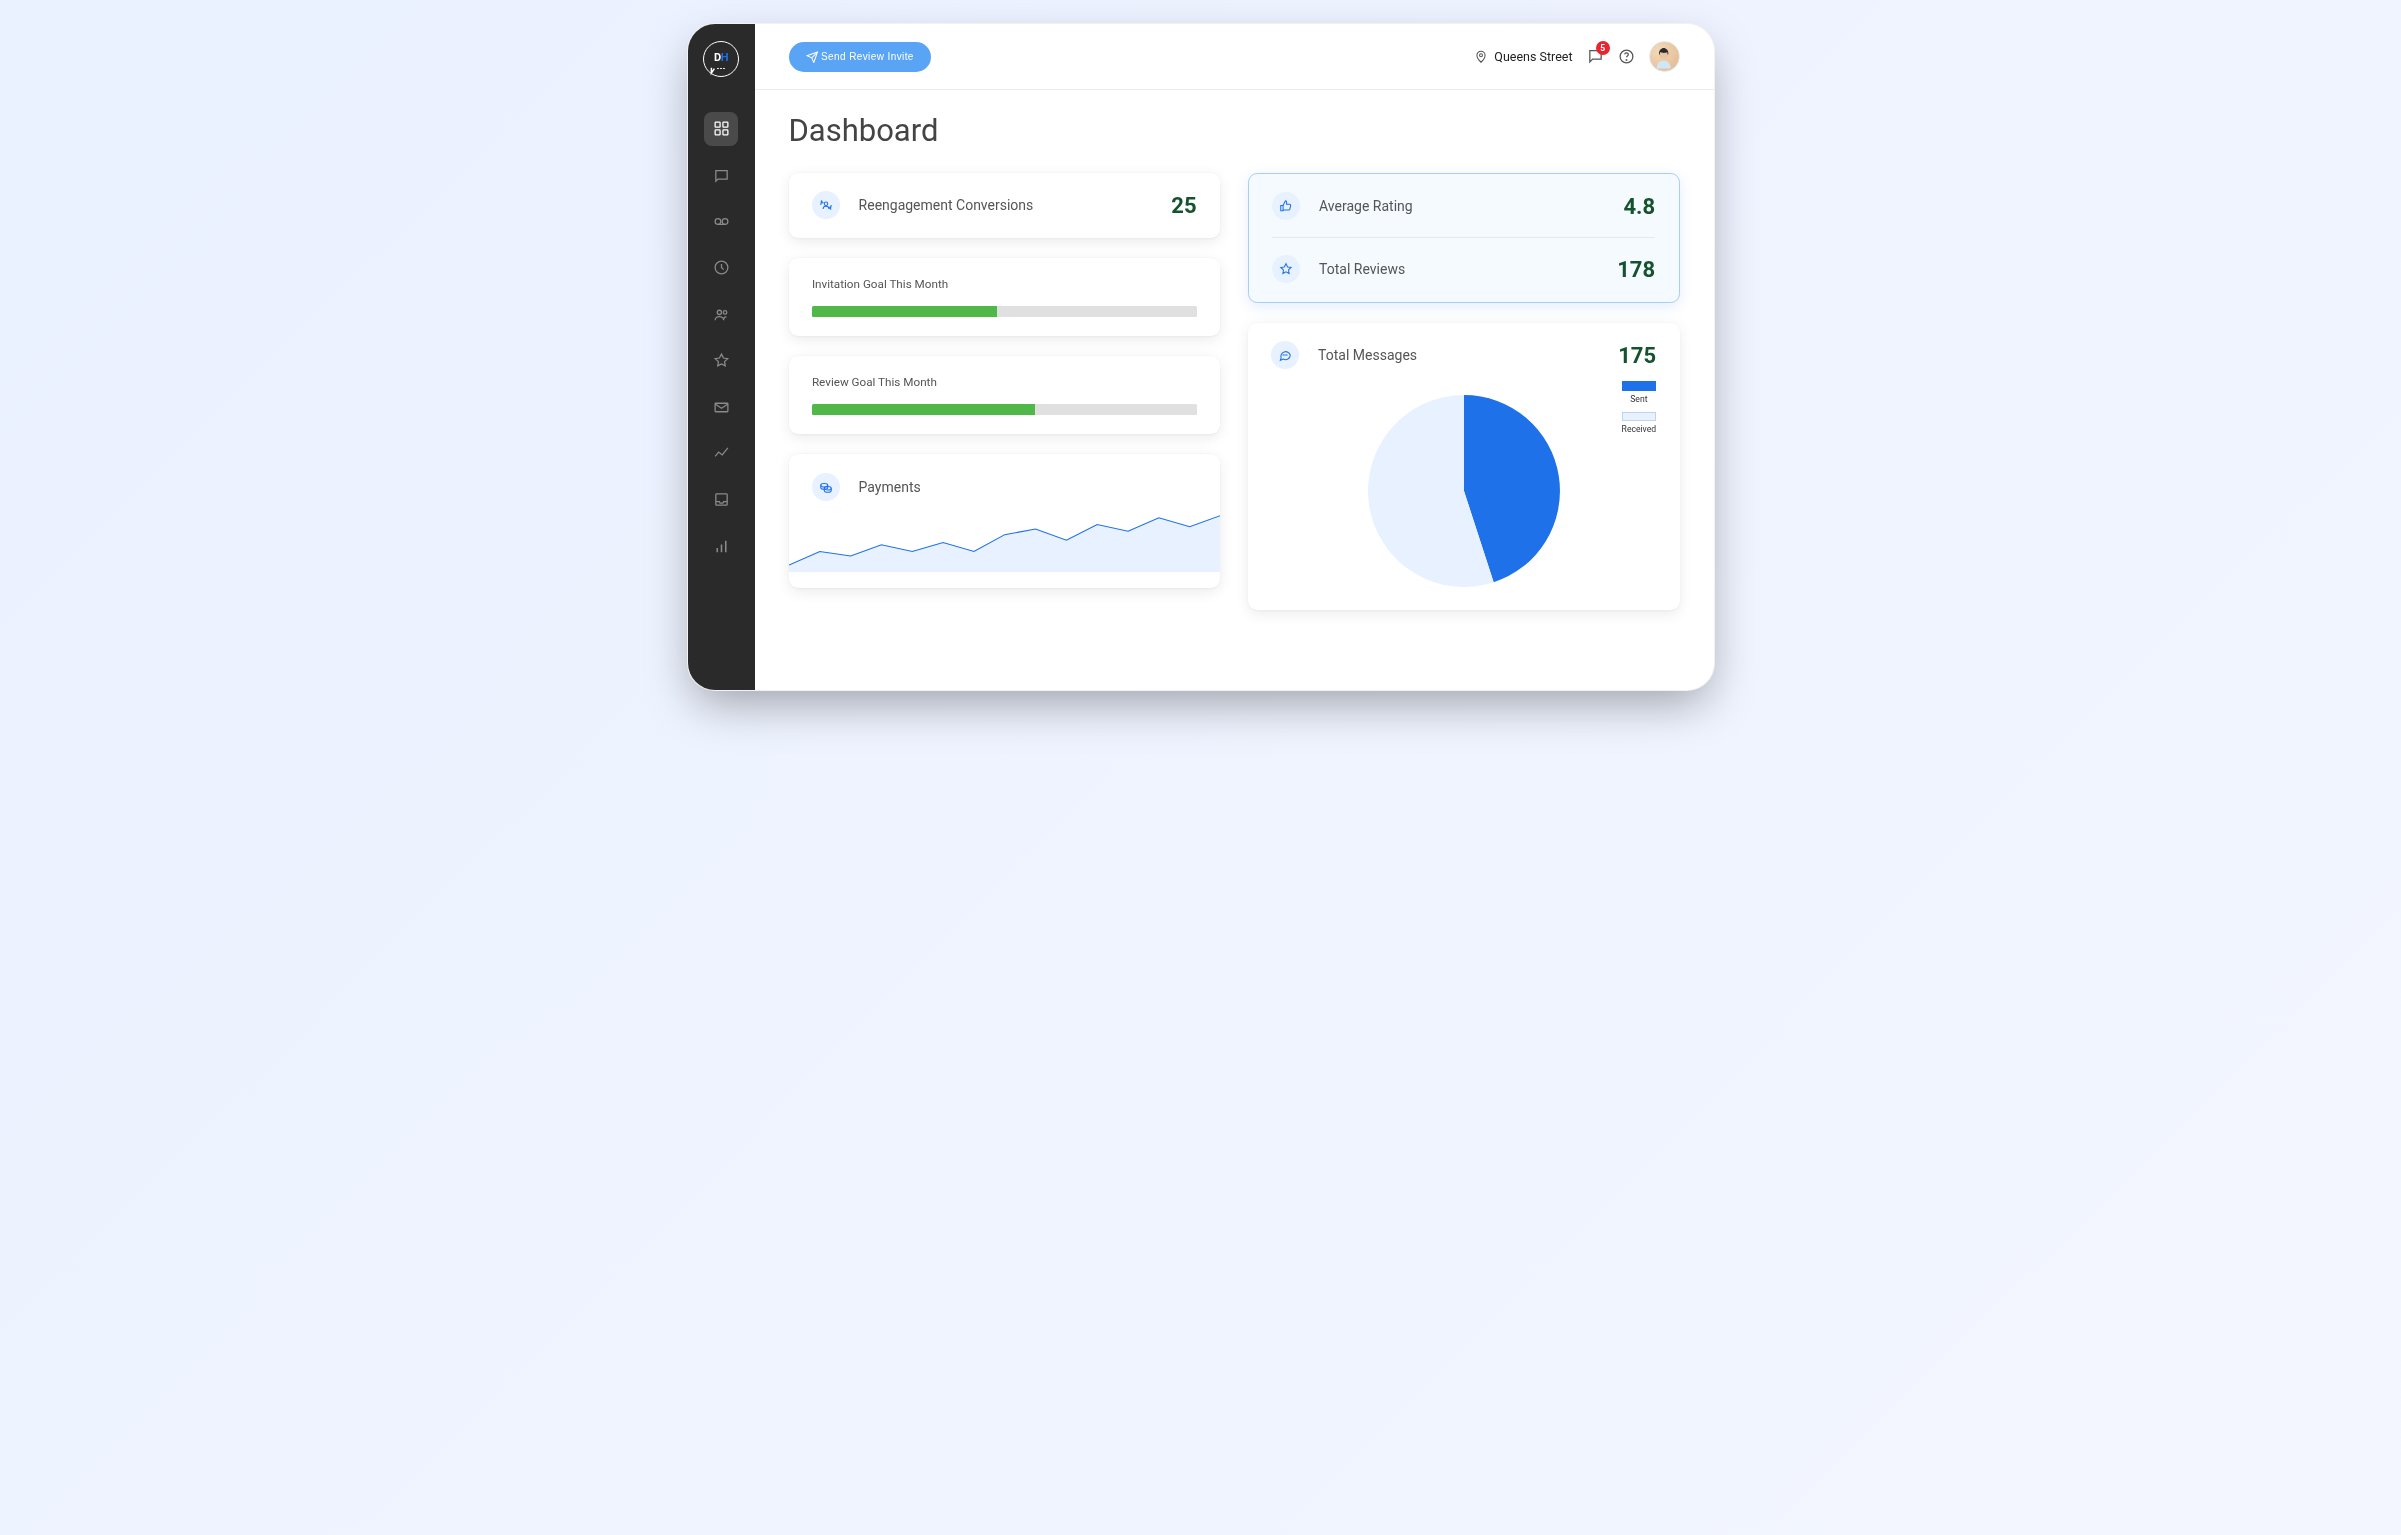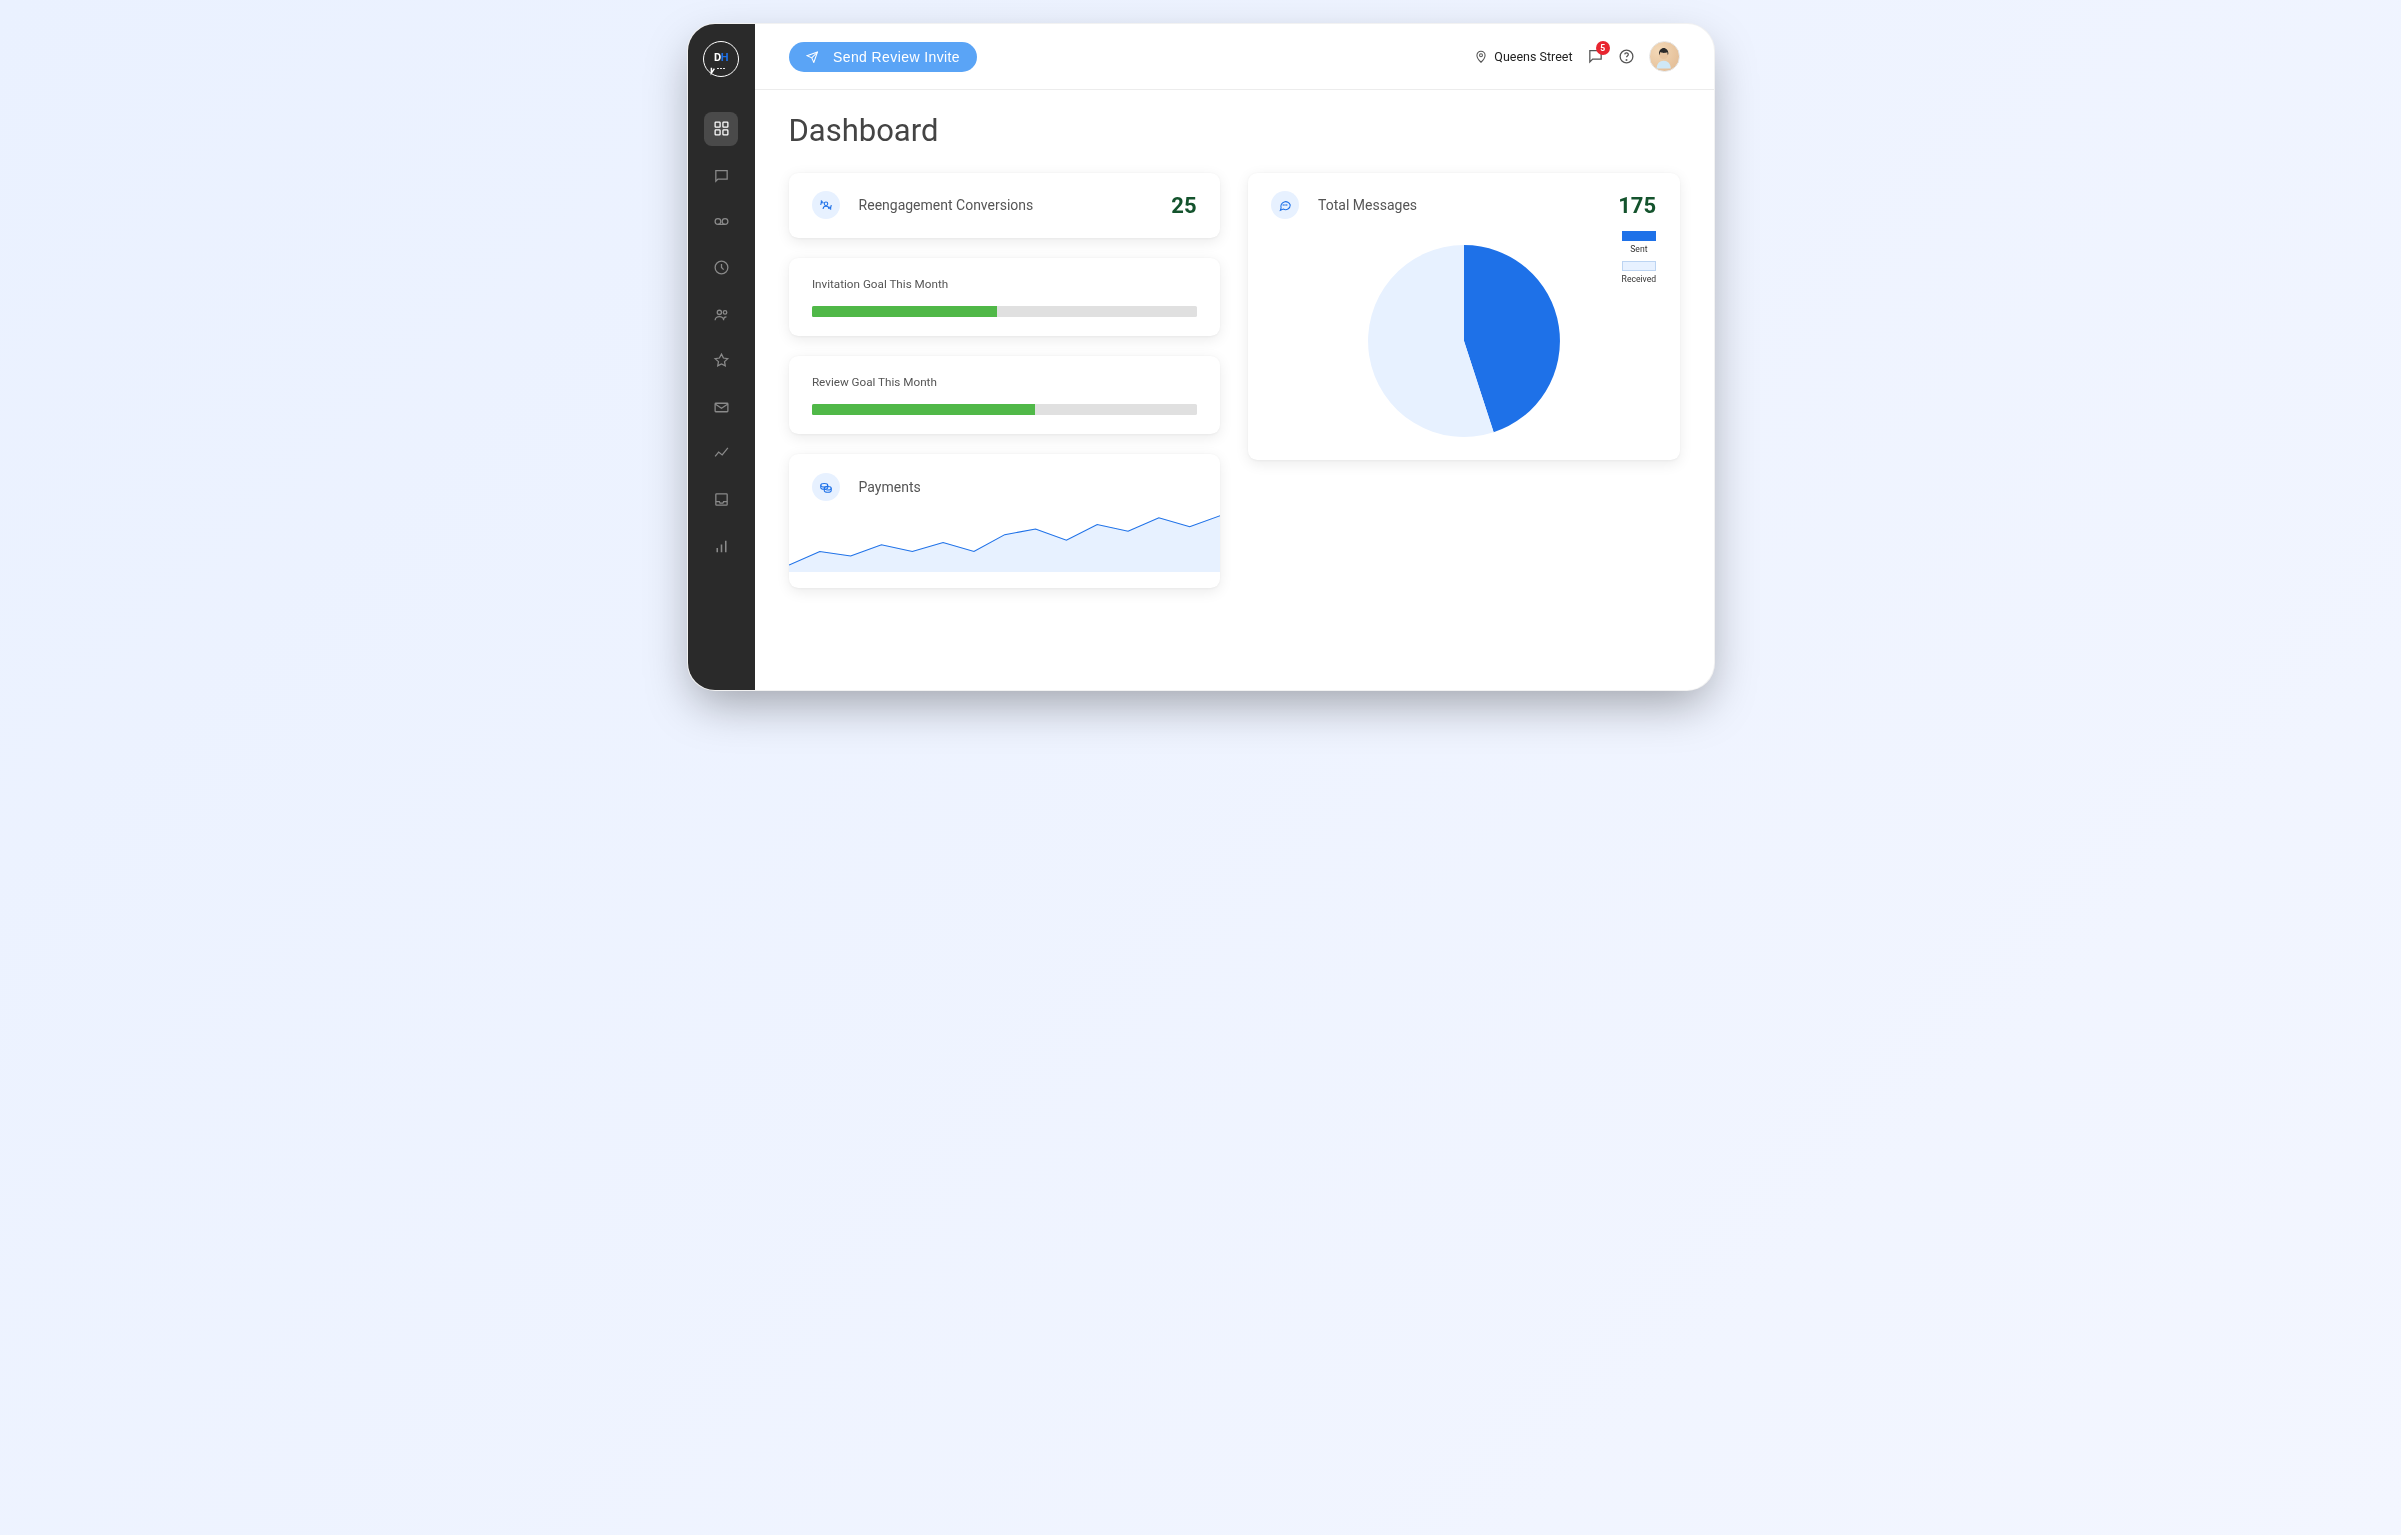--- a/index.html
+++ b/index.html
@@ -67,22 +67,22 @@
   padding: 0 34px;
   gap: 14px;
 }
 .send-btn {
   background:#5aa4f6;
   color:#fff;
   border:none;
   border-radius: 17px;
   height:30px;
   padding: 0 17px;
-  display:flex; align-items:center; gap:15px;
-  font-size:14px; font-weight:500;
+  display:flex; align-items:center; gap:3px;
+  font-size:10px; font-weight:500;
   letter-spacing:0.4px;
   cursor:pointer;
 }
 .send-btn svg { width:12.5px; height:12.5px; }
 .spacer { flex:1; }
 .location {
   display:flex; align-items:center; gap:6.2px;
   color:#222; font-size:12.5px;
   cursor:pointer;
 }
@@ -342,20 +342,42 @@
                   <path d="M0.0 79.8 L37.1 60.2 L74.3 66.8 L111.4 50.4 L148.6 60.2 L185.7 47.2 L222.9 60.2 L260.0 35.8 L297.1 27.6 L334.3 43.9 L371.4 21.1 L408.6 30.9 L445.7 11.3 L482.9 24.3 L520.0 8.0 L520 90 L0 90 Z" fill="#e7f1ff"></path>
                   <path d="M0.0 79.8 L37.1 60.2 L74.3 66.8 L111.4 50.4 L148.6 60.2 L185.7 47.2 L222.9 60.2 L260.0 35.8 L297.1 27.6 L334.3 43.9 L371.4 21.1 L408.6 30.9 L445.7 11.3 L482.9 24.3 L520.0 8.0" fill="none" stroke="#1e71e8" stroke-width="1.5"></path>
                 </svg>
             </div>
           </div>
 
         </div>
 
         <div class="col">
 
+          <div class="card highlighted">
+            <div class="stat-row">
+              <div class="icon-pill">
+                <svg viewBox="0 0 24 24">
+                    <path d="M7 11v9H3v-9h4z"></path>
+                    <path d="M7 11l4-8a2 2 0 012 2v4h5a2 2 0 012 2.3l-1.4 6a2 2 0 01-2 1.7H7"></path>
+                  </svg>
+              </div>
+              <div class="stat-label">Average Rating</div>
+              <div class="stat-value">4.8</div>
+            </div>
+            <div class="stat-sep"></div>
+            <div class="stat-row">
+              <div class="icon-pill">
+                <svg viewBox="0 0 24 24">
+                    <path d="M12 3l2.7 5.5 6 .9-4.4 4.2 1 6-5.3-2.8-5.3 2.8 1-6L3 9.4l6-.9L12 3z"></path>
+                  </svg>
+              </div>
+              <div class="stat-label">Total Reviews</div>
+              <div class="stat-value">178</div>
+            </div>
+          </div>
 
           <div class="card">
             <div class="stat-row">
               <div class="icon-pill">
                 <svg viewBox="0 0 24 24">
                     <path d="M21 12a8 8 0 01-11.9 7L4 21l1.3-4A8 8 0 1121 12z"></path>
                     <circle cx="9" cy="12" r=".5" fill="#1e71e8"></circle>
                     <circle cx="12" cy="12" r=".5" fill="#1e71e8"></circle>
                     <circle cx="15" cy="12" r=".5" fill="#1e71e8"></circle>
                   </svg>

